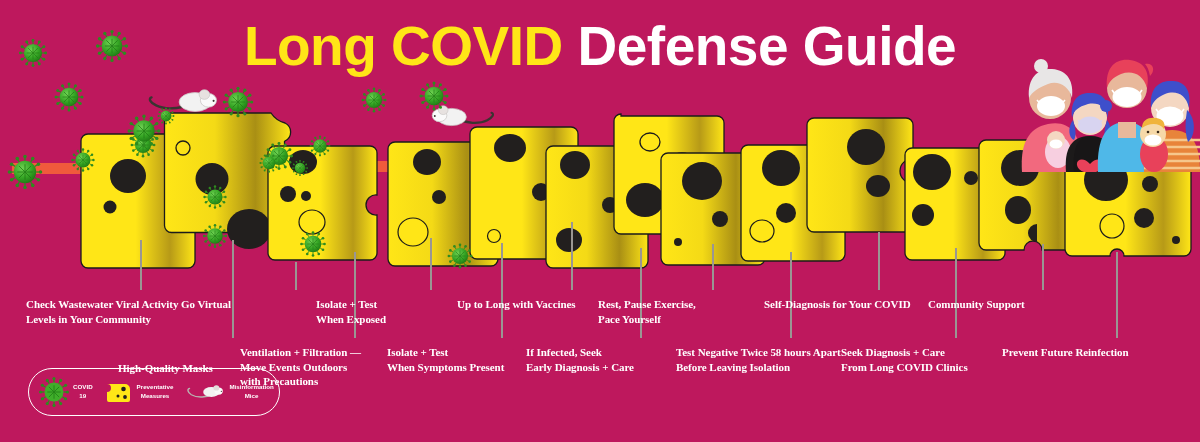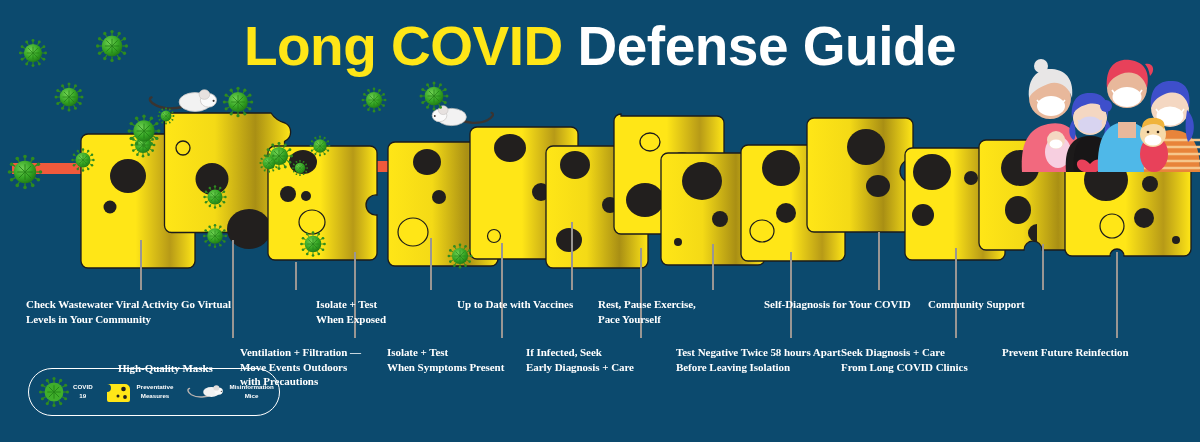--- a/index.html
+++ b/index.html
@@ -2,21 +2,21 @@
 <html><head>
 <meta charset="utf-8">
 <style>
   * { margin:0; padding:0; box-sizing:border-box; }
   html,body { background:#000; }
   body { font-family:"Liberation Sans", sans-serif; }
 
   #poster {
     position:relative;
     width:1200px; height:442px;
-    background:#0c4a6e;
+    background:#be185d;
     overflow:hidden;
   }
 
   
   #title {
     position:absolute; left:0; top:14px; width:1200px;
     text-align:center;
     font-size:55px; font-weight:bold;
     letter-spacing:-0.5px;
     white-space:nowrap;
@@ -325,21 +325,21 @@
       <div class="caption" style="width: 230px; left: 240px; top: 345px;">Ventilation + Filtration —
 Move Events Outdoors
 with Precautions</div>
       <div class="leader" style="left: 430.3px; top: 238px; height: 52px;"></div>
       <div class="caption" style="width: 230px; left: 316px; top: 297px;">Isolate + Test
 When Exposed</div>
       <div class="leader" style="left: 501.3px; top: 243px; height: 95px;"></div>
       <div class="caption" style="width: 230px; left: 387px; top: 345px;">Isolate + Test
 When Symptoms Present</div>
       <div class="leader" style="left: 571.3px; top: 222px; height: 68px;"></div>
-      <div class="caption" style="width: 230px; left: 457px; top: 297px;">Up to Date with Vaccines</div>
+      <div class="caption" style="width: 230px; left: 457px; top: 297px;">Up to Long with Vaccines</div>
       <div class="leader" style="left: 640.3px; top: 248px; height: 90px;"></div>
       <div class="caption" style="width: 230px; left: 526px; top: 345px;">If Infected, Seek
 Early Diagnosis + Care</div>
       <div class="leader" style="left: 712.3px; top: 244px; height: 46px;"></div>
       <div class="caption" style="width: 230px; left: 598px; top: 297px;">Rest, Pause Exercise,
 Pace Yourself</div>
       <div class="leader" style="left: 790.3px; top: 252px; height: 86px;"></div>
       <div class="caption" style="width: 230px; left: 676px; top: 345px;">Test Negative Twice 58 hours Apart
 Before Leaving Isolation</div>
       <div class="leader" style="left: 878.3px; top: 232px; height: 58px;"></div>

